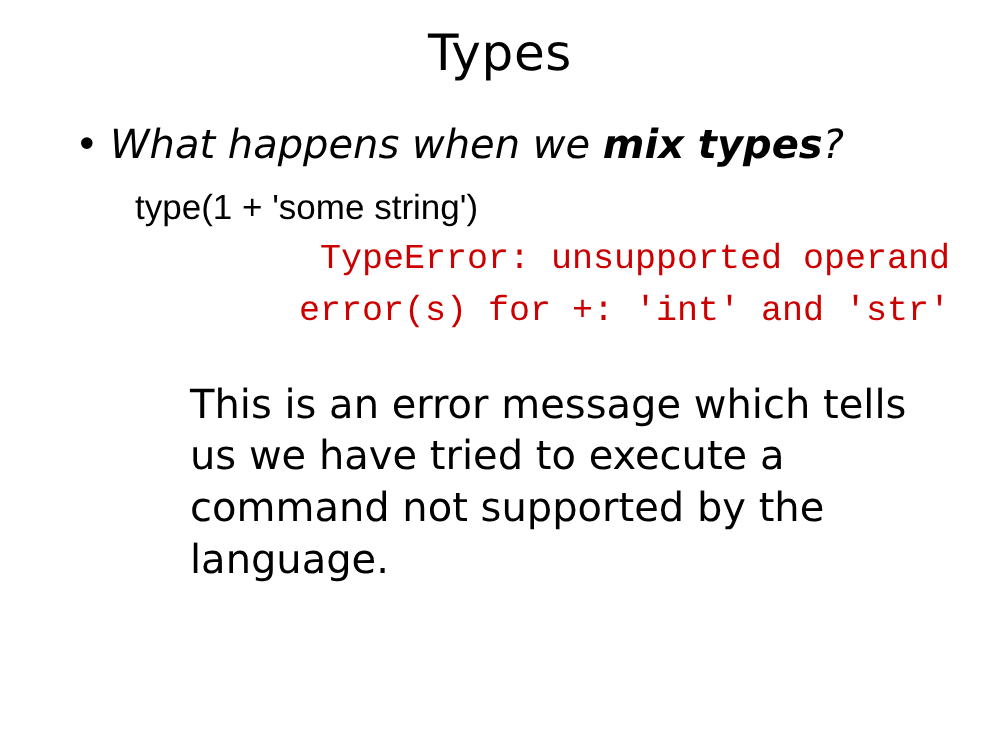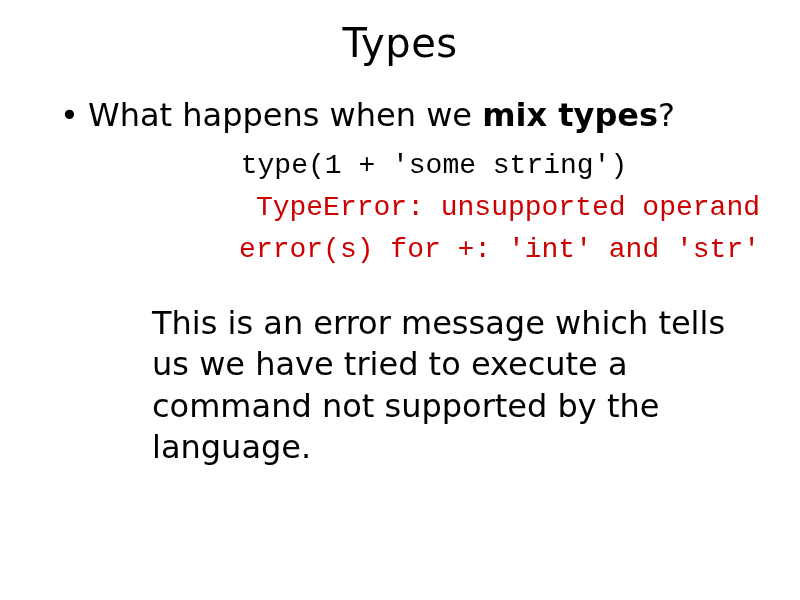--- a/index.html
+++ b/index.html
@@ -21,44 +21,44 @@
     font-size: 40px;
     font-weight: 400;
     margin-bottom: 28px;
     letter-spacing: 0.5px;
   }
   .content {
     padding-left: 20px;
   }
   ul.bullets {
     list-style: none;
+    font-style: italic;
   }
   ul.bullets > li {
     position: relative;
     padding-left: 28px;
     font-size: 32px;
     line-height: 1.35;
   }
   ul.bullets > li::before {
     content: "•";
     position: absolute;
     left: 0;
     top: 0;
     font-size: 32px;
   }
   .bold { font-weight: 700; }
   .indent {
     margin-left: 48px;
     margin-top: 10px;
   }
   .code {
-    font-family: Liberation Mono, monospace;
+    font-family: Liberation Sans, sans-serif;
     font-size: 28px;
     line-height: 1.35;
-    text-align: center;
   }
   .error {
     color: #cc0000;
     font-family: Liberation Mono, monospace;
     font-size: 28px;
     line-height: 1.35;
     margin-top: 4px;
     text-align: right;
   }
   .explain {

